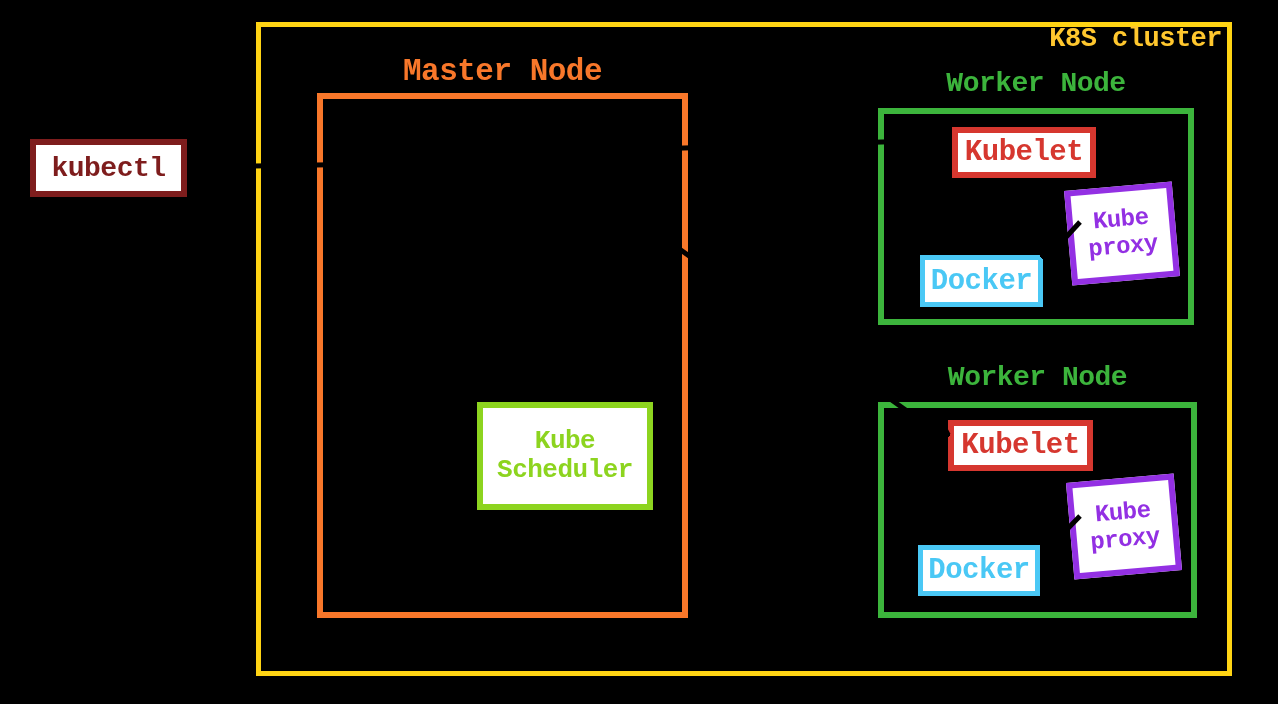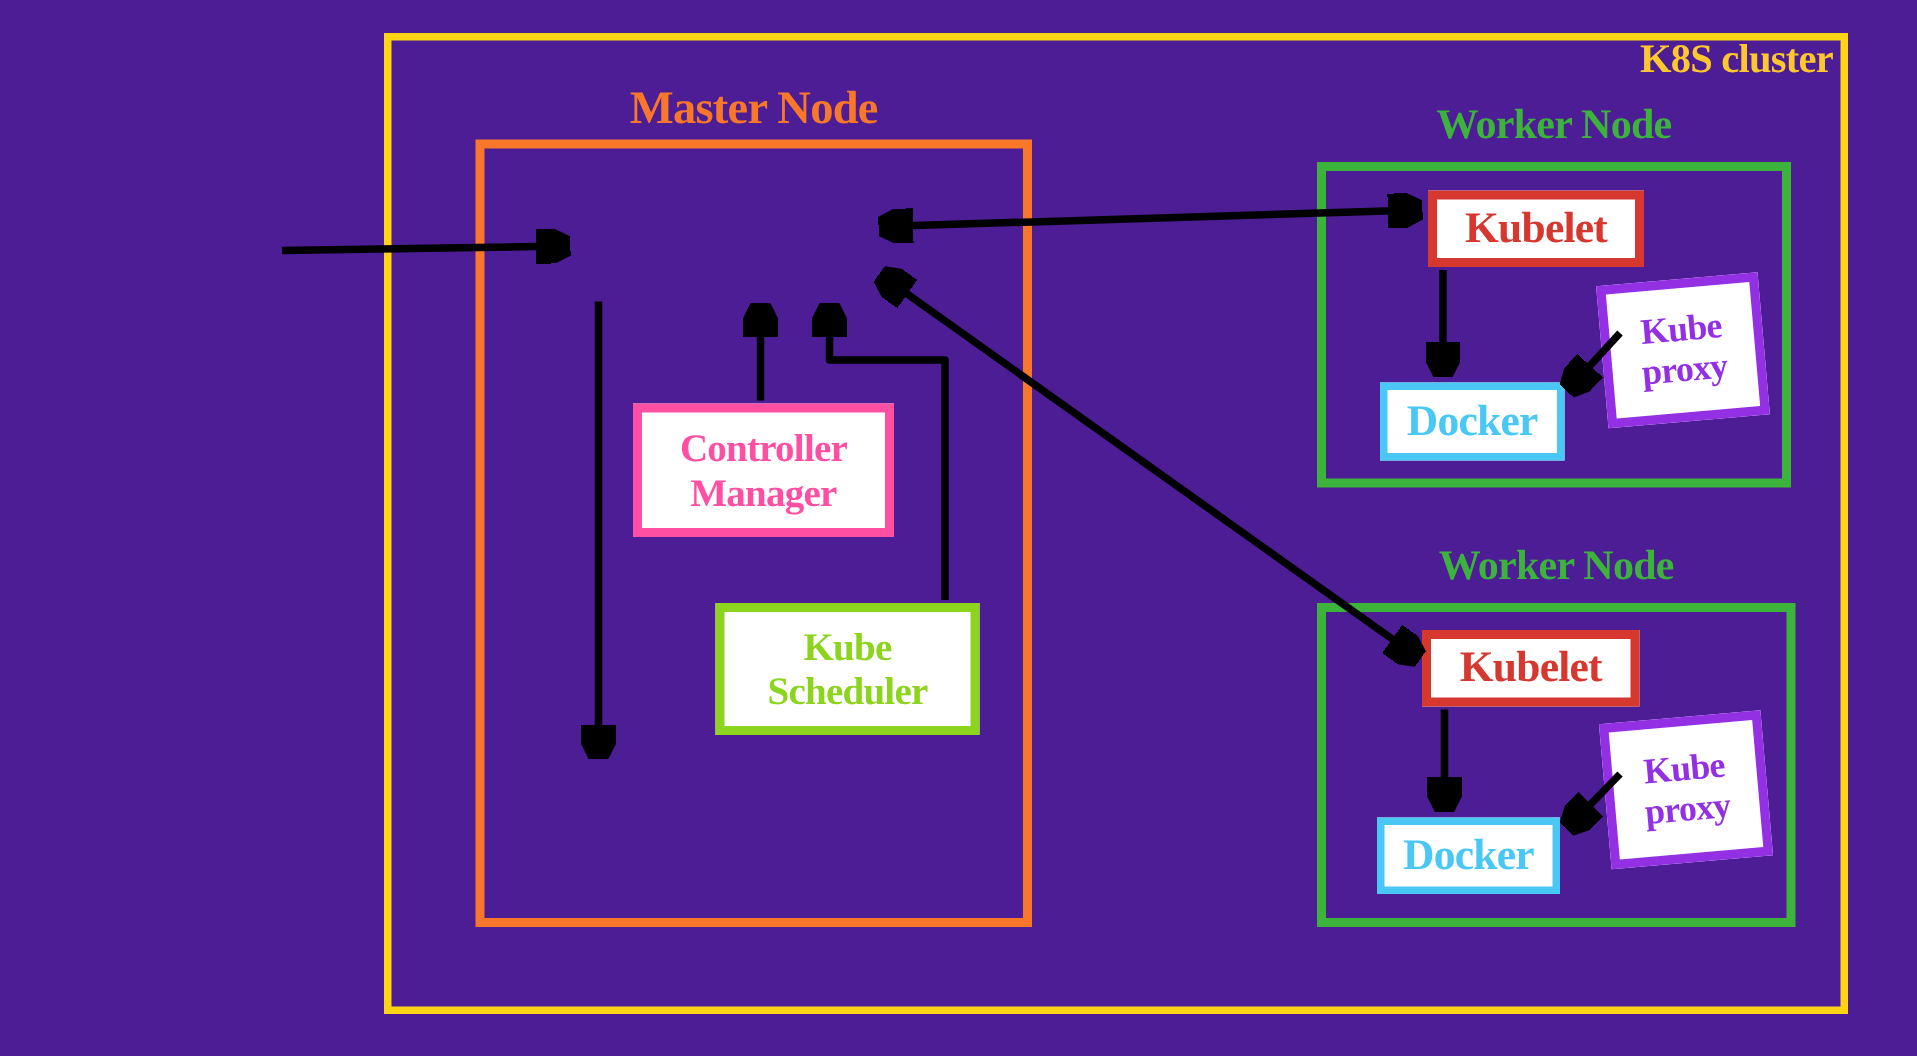--- a/index.html
+++ b/index.html
@@ -1,38 +1,38 @@
 <!DOCTYPE html>
 <html><head>
 <meta charset="utf-8">
 <style>
   html,body{margin:0;padding:0;background:#ffffff;}
   .canvas{
-    position:relative;width:1278px;height:704px;background:#4c1d95;
-    font-family:Liberation Serif, serif;overflow:hidden;
+    position:relative;width:1278px;height:704px;background:#000000;
+    font-family:Liberation Mono, monospace;overflow:hidden;
   }
   .box{
     position:absolute;box-sizing:border-box;background:#ffffff;
     display:flex;align-items:center;justify-content:center;text-align:center;
     font-weight:bold;letter-spacing:-0.5px;
   }
   .node-label{
     position:absolute;text-align:center;font-weight:bold;letter-spacing:-0.5px;
   }
   
   .cluster-box{left:256px;top:22px;width:976px;height:654px;border:5px solid #FFD414;background:transparent;}
   .cluster-label{left:1000px;top:24px;width:222px;text-align:right;font-size:27px;color:#FFC72E;}
   
   .kubectl-box{left:30px;top:139px;width:157px;height:58px;border:6px solid #7E1D1D;color:#7E1D1D;font-size:28px;}
   
   .master-box{left:317px;top:93px;width:371px;height:525px;border:6px solid #F8772A;background:transparent;}
   .master-label{left:317px;top:54px;width:371px;font-size:31px;color:#F8772A;}
   .api-server-box{left:384px;top:139px;width:198px;height:59px;border:5px solid #2525CE;color:#2525CE;font-size:30px;}
   .controller-box{left:422px;top:269px;width:174px;height:89px;border:6px solid #FF4FA3;color:#FF4FA3;font-size:26px;line-height:1.12;padding:2px;}
-  .scheduler-box{left:477px;top:402px;width:176px;height:88px;border:6px solid #8DD41F;color:#8DD41F;font-size:26px;line-height:1.12;padding:2px;}
+  .scheduler-box{left:477px;top:402px;width:176px;height:108px;border:6px solid #8DD41F;color:#8DD41F;font-size:26px;line-height:1.12;padding:2px;}
   .etcd-box{left:341px;top:511px;width:112px;height:67px;border:7px solid #5E1A78;color:#5E1A78;font-size:38px;}
   
   .worker1-box{left:878px;top:108px;width:316px;height:217px;border:6px solid #3CB43C;background:transparent;}
   .worker1-label{left:878px;top:68px;width:316px;font-size:28px;color:#3CB43C;}
   .kubelet1-box{left:952px;top:127px;width:144px;height:51px;border:6px solid #D6372F;color:#D6372F;font-size:29px;}
   .kubeproxy1-box{left:1068px;top:186px;width:108px;height:95px;border:6px solid #9330E3;color:#9330E3;font-size:24px;line-height:1.12;transform:rotate(-5deg);}
   .docker1-box{left:920px;top:255px;width:123px;height:52px;border:5px solid #4AC8F5;color:#4AC8F5;font-size:29px;}
   
   .worker2-box{left:878px;top:402px;width:319px;height:216px;border:6px solid #3CB43C;background:transparent;}
   .worker2-label{left:878px;top:362px;width:319px;font-size:28px;color:#3CB43C;}
@@ -44,26 +44,26 @@
   .arrows path{stroke:#000;stroke-width:5;fill:none;stroke-linejoin:round;}
 </style>
 </head>
 <body>
 
 <div class="canvas">
 
   <div class="box cluster-box"></div>
   <div class="node-label cluster-label">K8S cluster</div>
 
+  <div class="box kubectl-box">
+    <span>kubectl</span>
+  </div>
 
   <div class="node-label master-label">Master Node</div>
   <div class="box master-box"></div>
-  <div class="box controller-box">
-    <span>Controller Manager</span>
-  </div>
   <div class="box scheduler-box">
     <span>Kube Scheduler</span>
   </div>
 
   <div class="node-label worker1-label">Worker Node</div>
   <div class="box worker1-box"></div>
   <div class="box kubelet1-box">
     <span>Kubelet</span>
   </div>
   <div class="box kubeproxy1-box">

